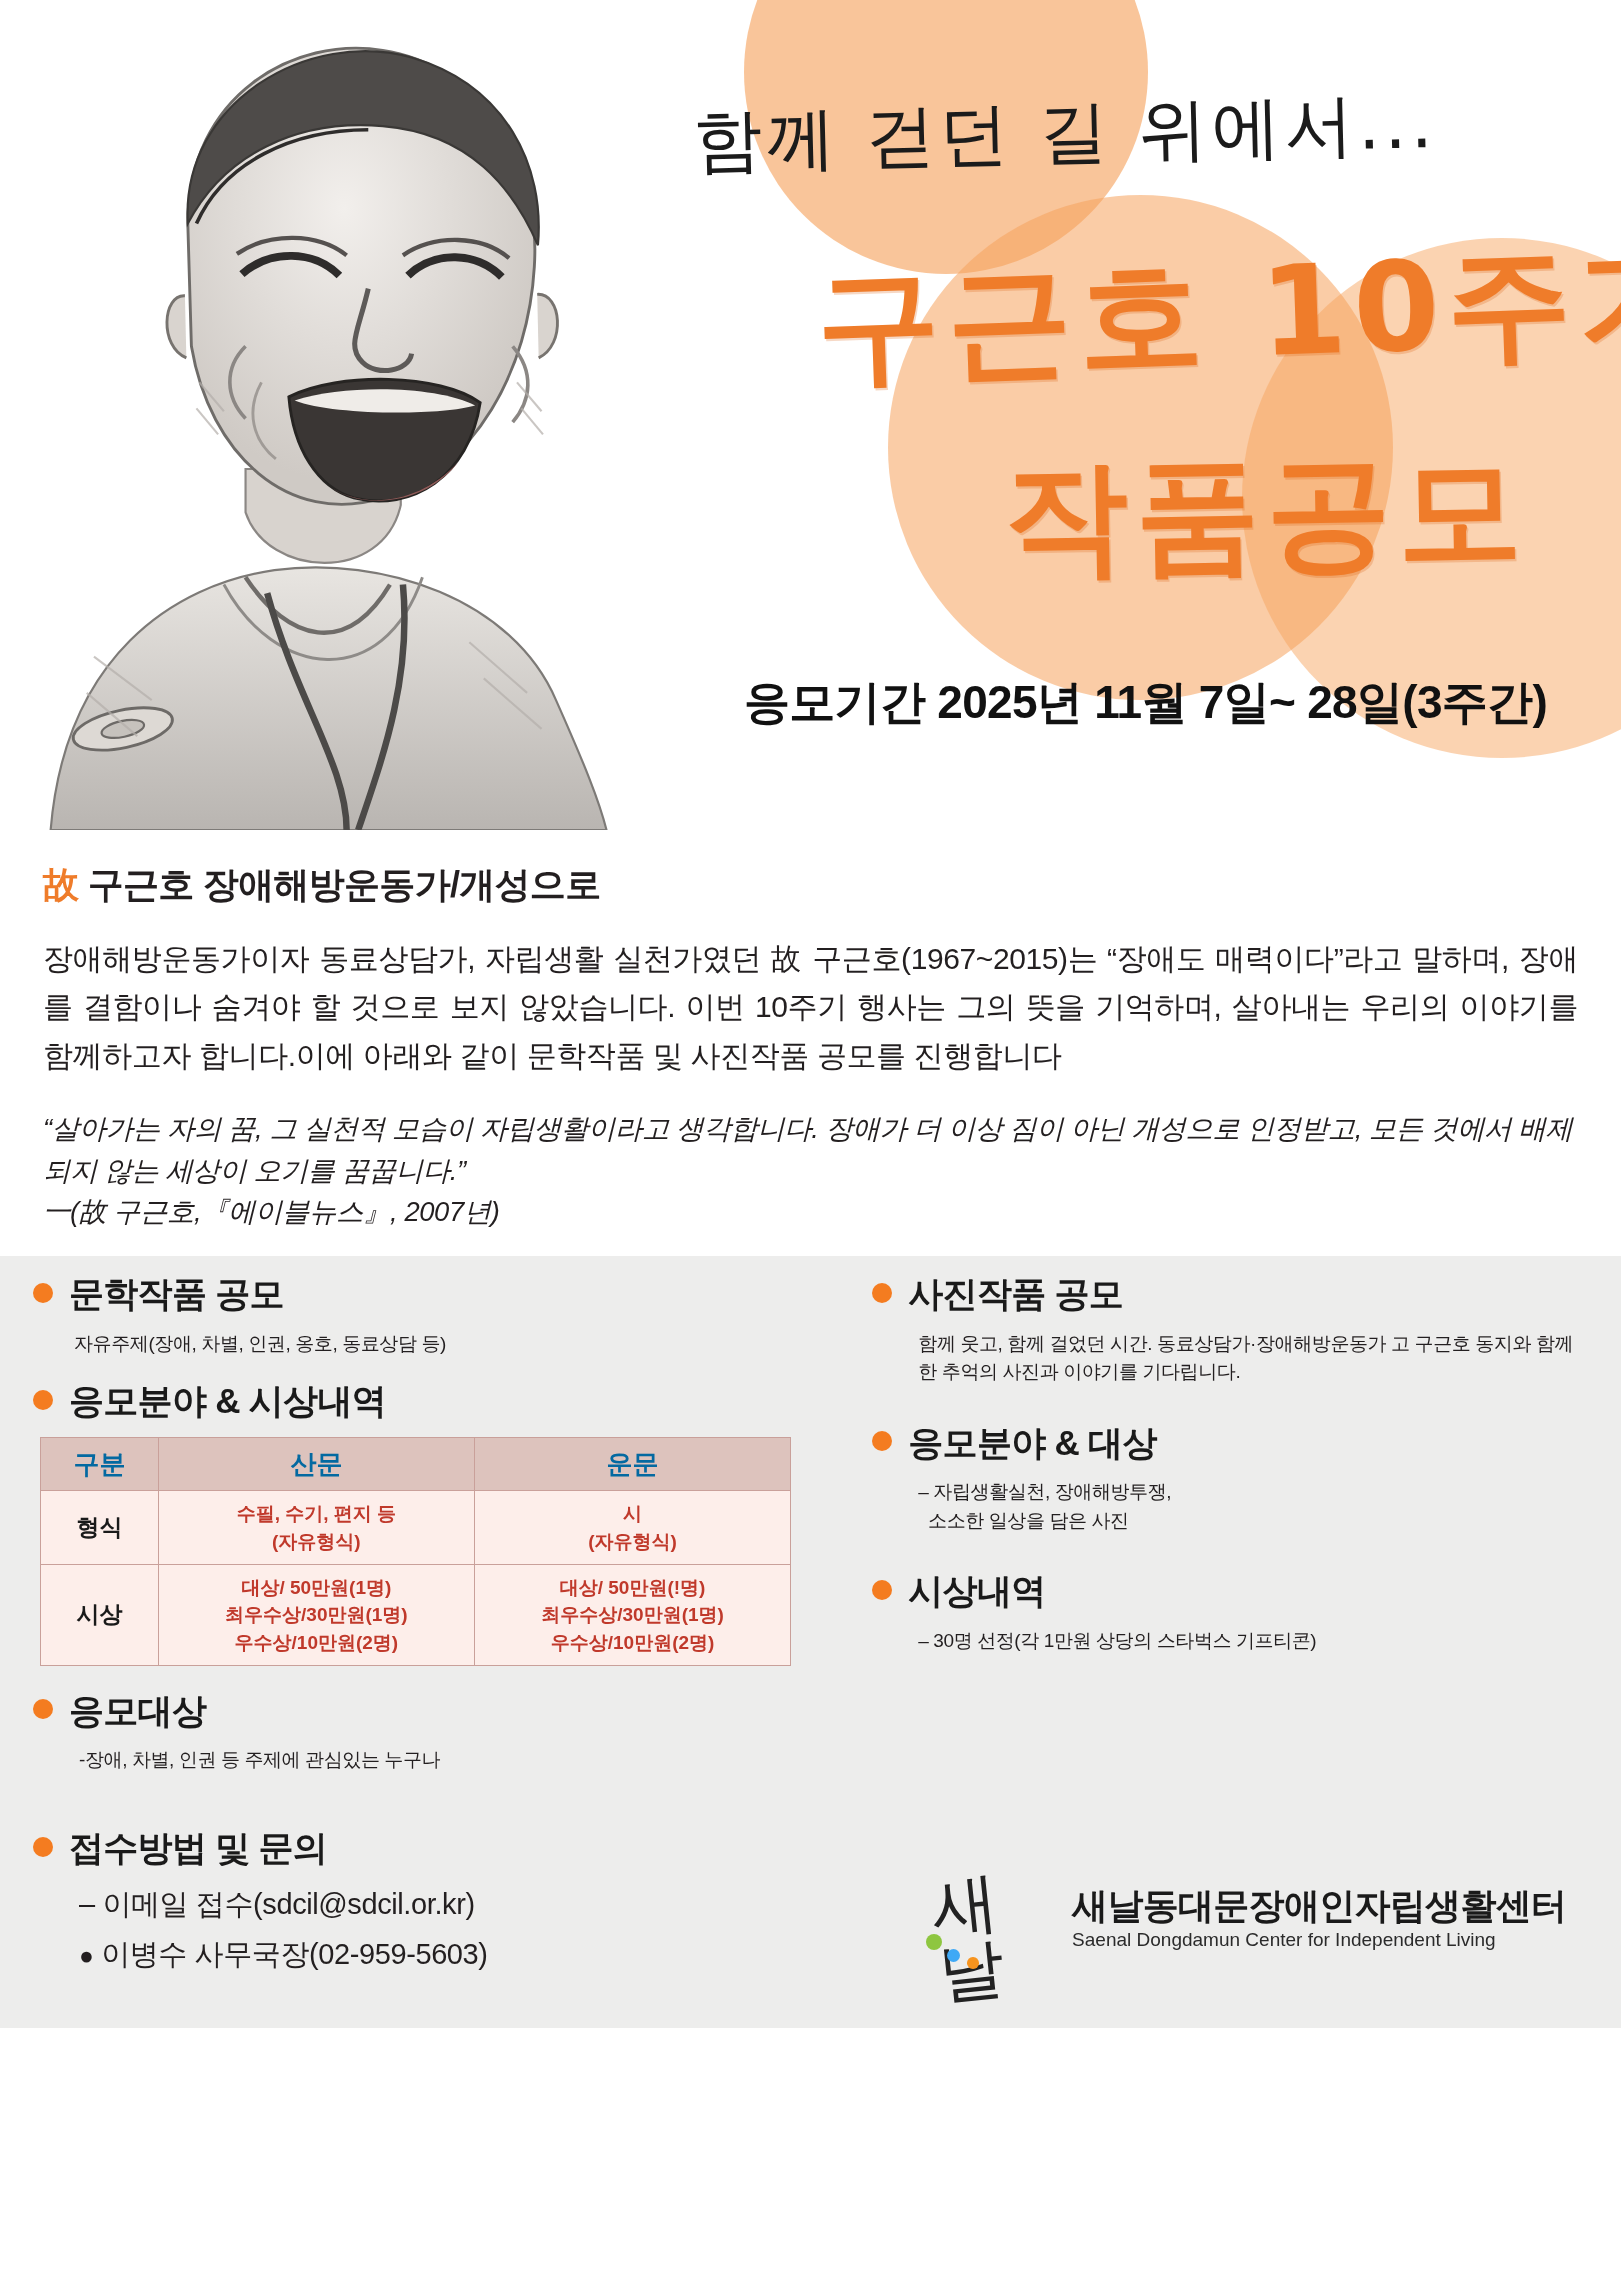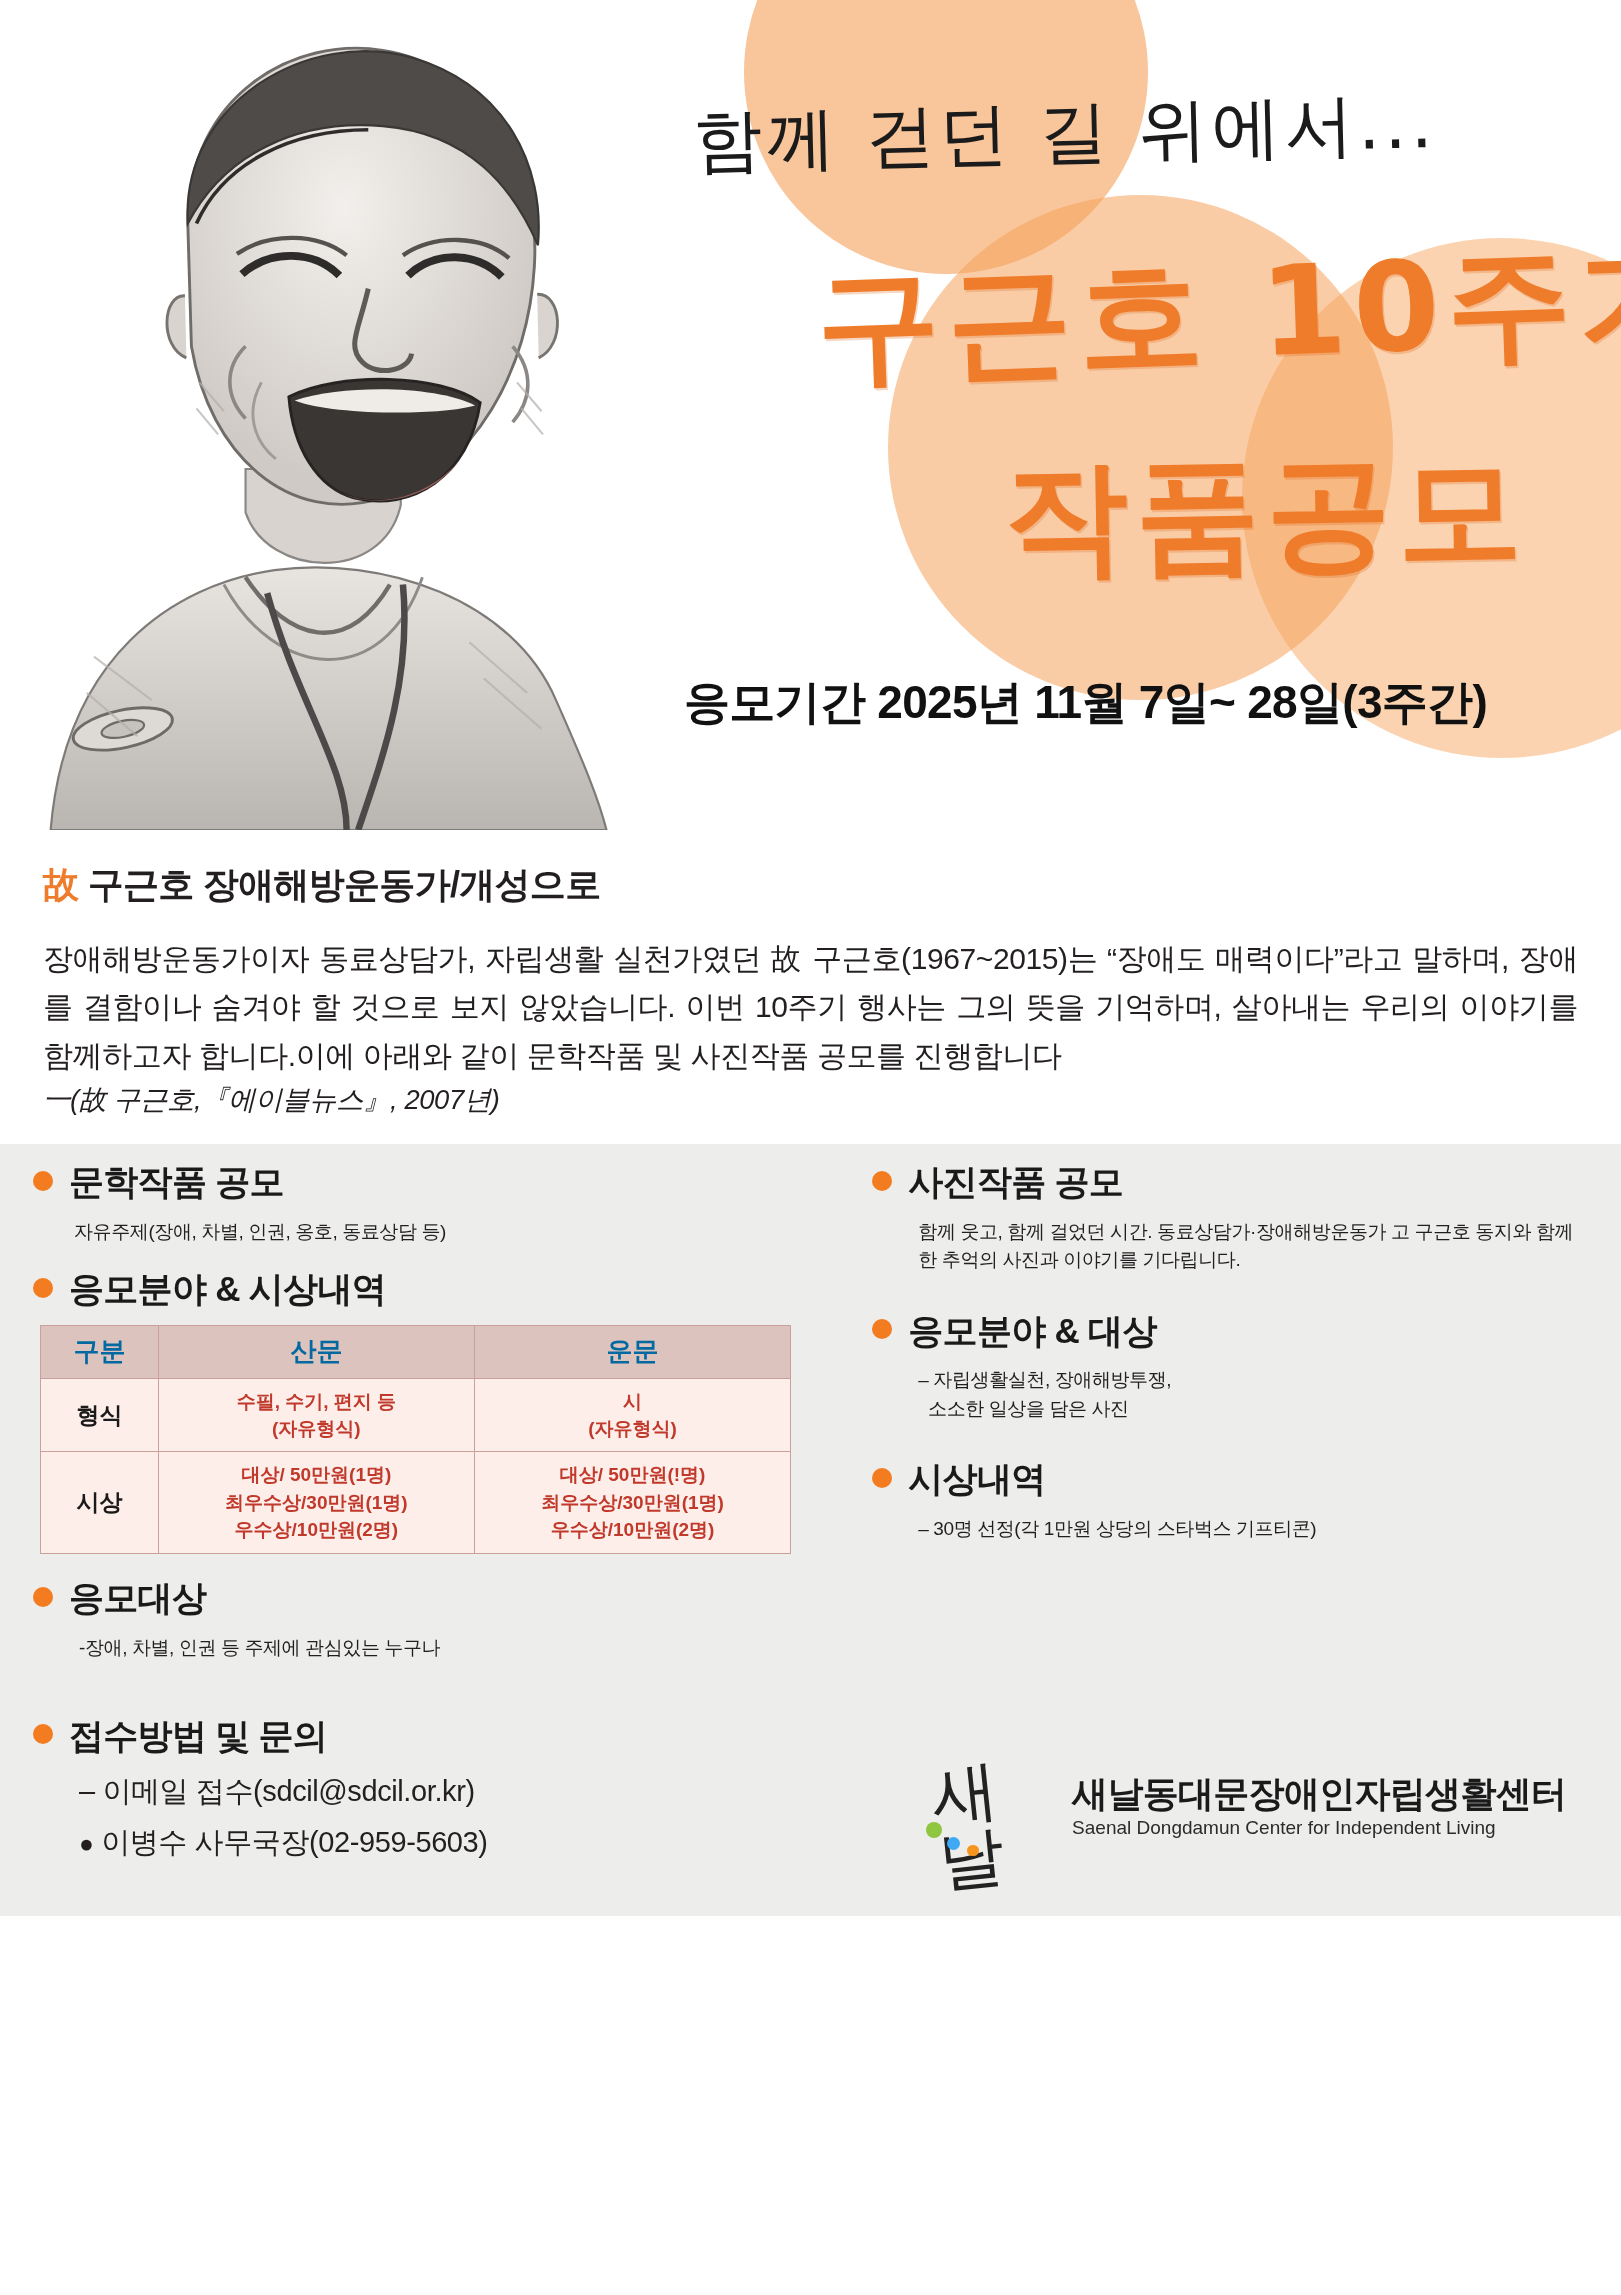--- a/index.html
+++ b/index.html
@@ -64,21 +64,21 @@
     font-size: 124px;
     letter-spacing: 7.2px;
     white-space: nowrap;
     text-shadow: 1.4px 2.2px 0 rgba(220,100,25,.25);
   }
   .brush-main1 { left: 816px; top: 231px; transform: rotate(-2deg); }
   .brush-main2 { left: 1004px; top: 433px; transform: rotate(-1deg); }
 
   .hero-period {
     position: absolute;
-    left: 684px;
+    left: 744px;
     top: 672px;
     font-size: 46px;
     font-weight: 700;
     color: #111;
     letter-spacing: -0.7px;
     white-space: nowrap;
   }
 
   
   .intro {
@@ -318,20 +318,21 @@
     <div class="brush-main2">작품공모</div>
     <div class="hero-period">응모기간 2025년 11월 7일~ 28일(3주간)</div>
   </div>
 
   <div class="intro">
     <div class="intro-name">
       <span class="ko">故</span>
       <span>구근호 장애해방운동가/개성으로</span>
     </div>
     <div class="intro-body">장애해방운동가이자 동료상담가, 자립생활 실천가였던 故 구근호(1967~2015)는 “장애도 매력이다”라고 말하며, 장애를 결함이나 숨겨야 할 것으로 보지 않았습니다. 이번 10주기 행사는 그의 뜻을 기억하며, 살아내는 우리의 이야기를 함께하고자 합니다.이에 아래와 같이 문학작품 및 사진작품 공모를 진행합니다</div>
+    <div class="intro-quote">“살아가는 자의 꿈, 그 실천적 모습이 자립생활이라고 생각합니다. 장애가 더 이상 짐이 아닌 개성으로 인정받고, 모든 것에서 배제되지 않는 세상이 오기를 꿈꿉니다.”</div>
     <div class="intro-source">一(故 구근호,『에이블뉴스』, 2007년)</div>
   </div>
 
   <div class="panel">
 
     <div class="col-left">
 
       <div class="sec-head">
         <div class="bullet"></div>
         <div class="sec-title">문학작품 공모</div>

